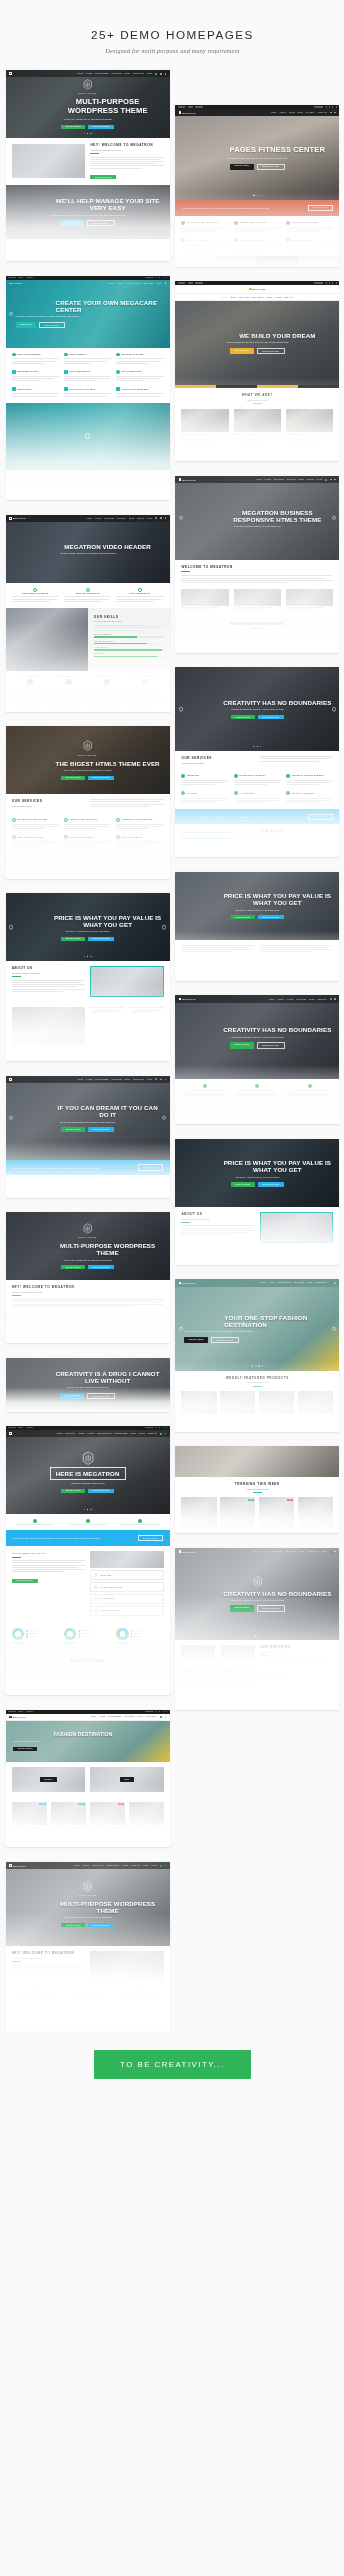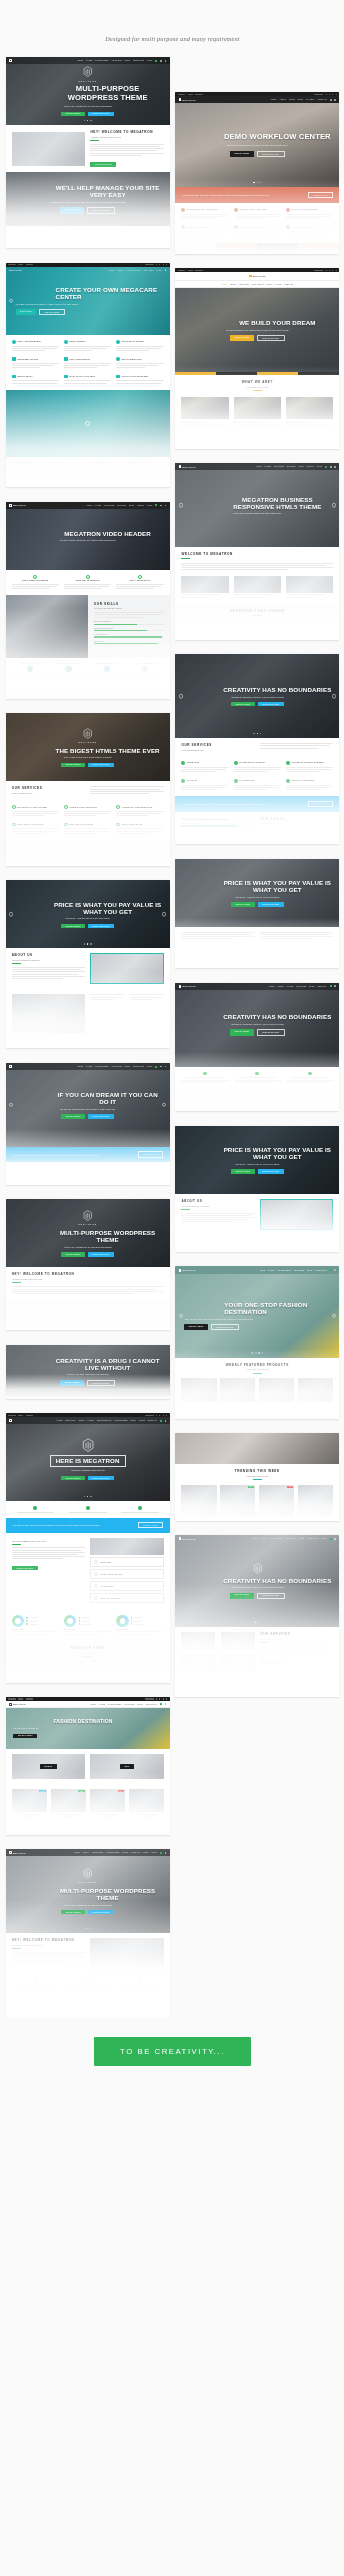--- a/index.html
+++ b/index.html
@@ -226,20 +226,21 @@
   .ph-shop     { background:linear-gradient(135deg,#b7b2ad 0%,#d3cec8 40%,#97928d 75%,#6d6963 100%); }
   .ph-creative { background:linear-gradient(140deg,#9ea3a7 0%,#bcc0c3 40%,#82878b 75%,#5d6164 100%); }
   .ph-grey     { background:linear-gradient(135deg,#c9cdd1 0%,#dcdfe2 50%,#b7bbbf 100%); }
 </style>
 </head>
 <body>
 
 <div class="page">
 
   <div class="page-header">
+    <div class="page-title">25+ DEMO HOMEPAGES</div>
     <div class="page-subtitle">Designed for multi purpose and many requirement</div>
   </div>
 
   <div class="grid">
 
     <div class="col left">
 
       <div class="demo">
         <div class="hero ph ph-office">
           <div class="hero-scrim"></div>
@@ -1222,21 +1223,21 @@
             <span class="navlink">PRICE</span>
             <span class="navlink">BLOG</span>
             <span class="navlink">GALLERY</span>
             <span class="navlink">CONTACT</span>
             <span class="nav-ico"></span>
             <span class="nav-ico"></span>
           </span>
         </div>
         <div class="hero tall ph ph-fitness">
           <div class="hero-inner">
-            <div class="hero-title">DEMO WORKFLOW CENTER</div>
+            <div class="hero-title">PAGES FITNESS CENTER</div>
             <div class="hero-sub">Get ready to changeyour life and truly feel your absolute best!</div>
             <div class="hero-btns">
               <span class="btn dark">SELECT DEMO</span>
               <span class="btn ghost">PURCHASE NOW</span>
             </div>
           </div>
           <div class="dots">
             <span class="dot on"></span>
             <span class="dot"></span>
             <span class="dot"></span>

